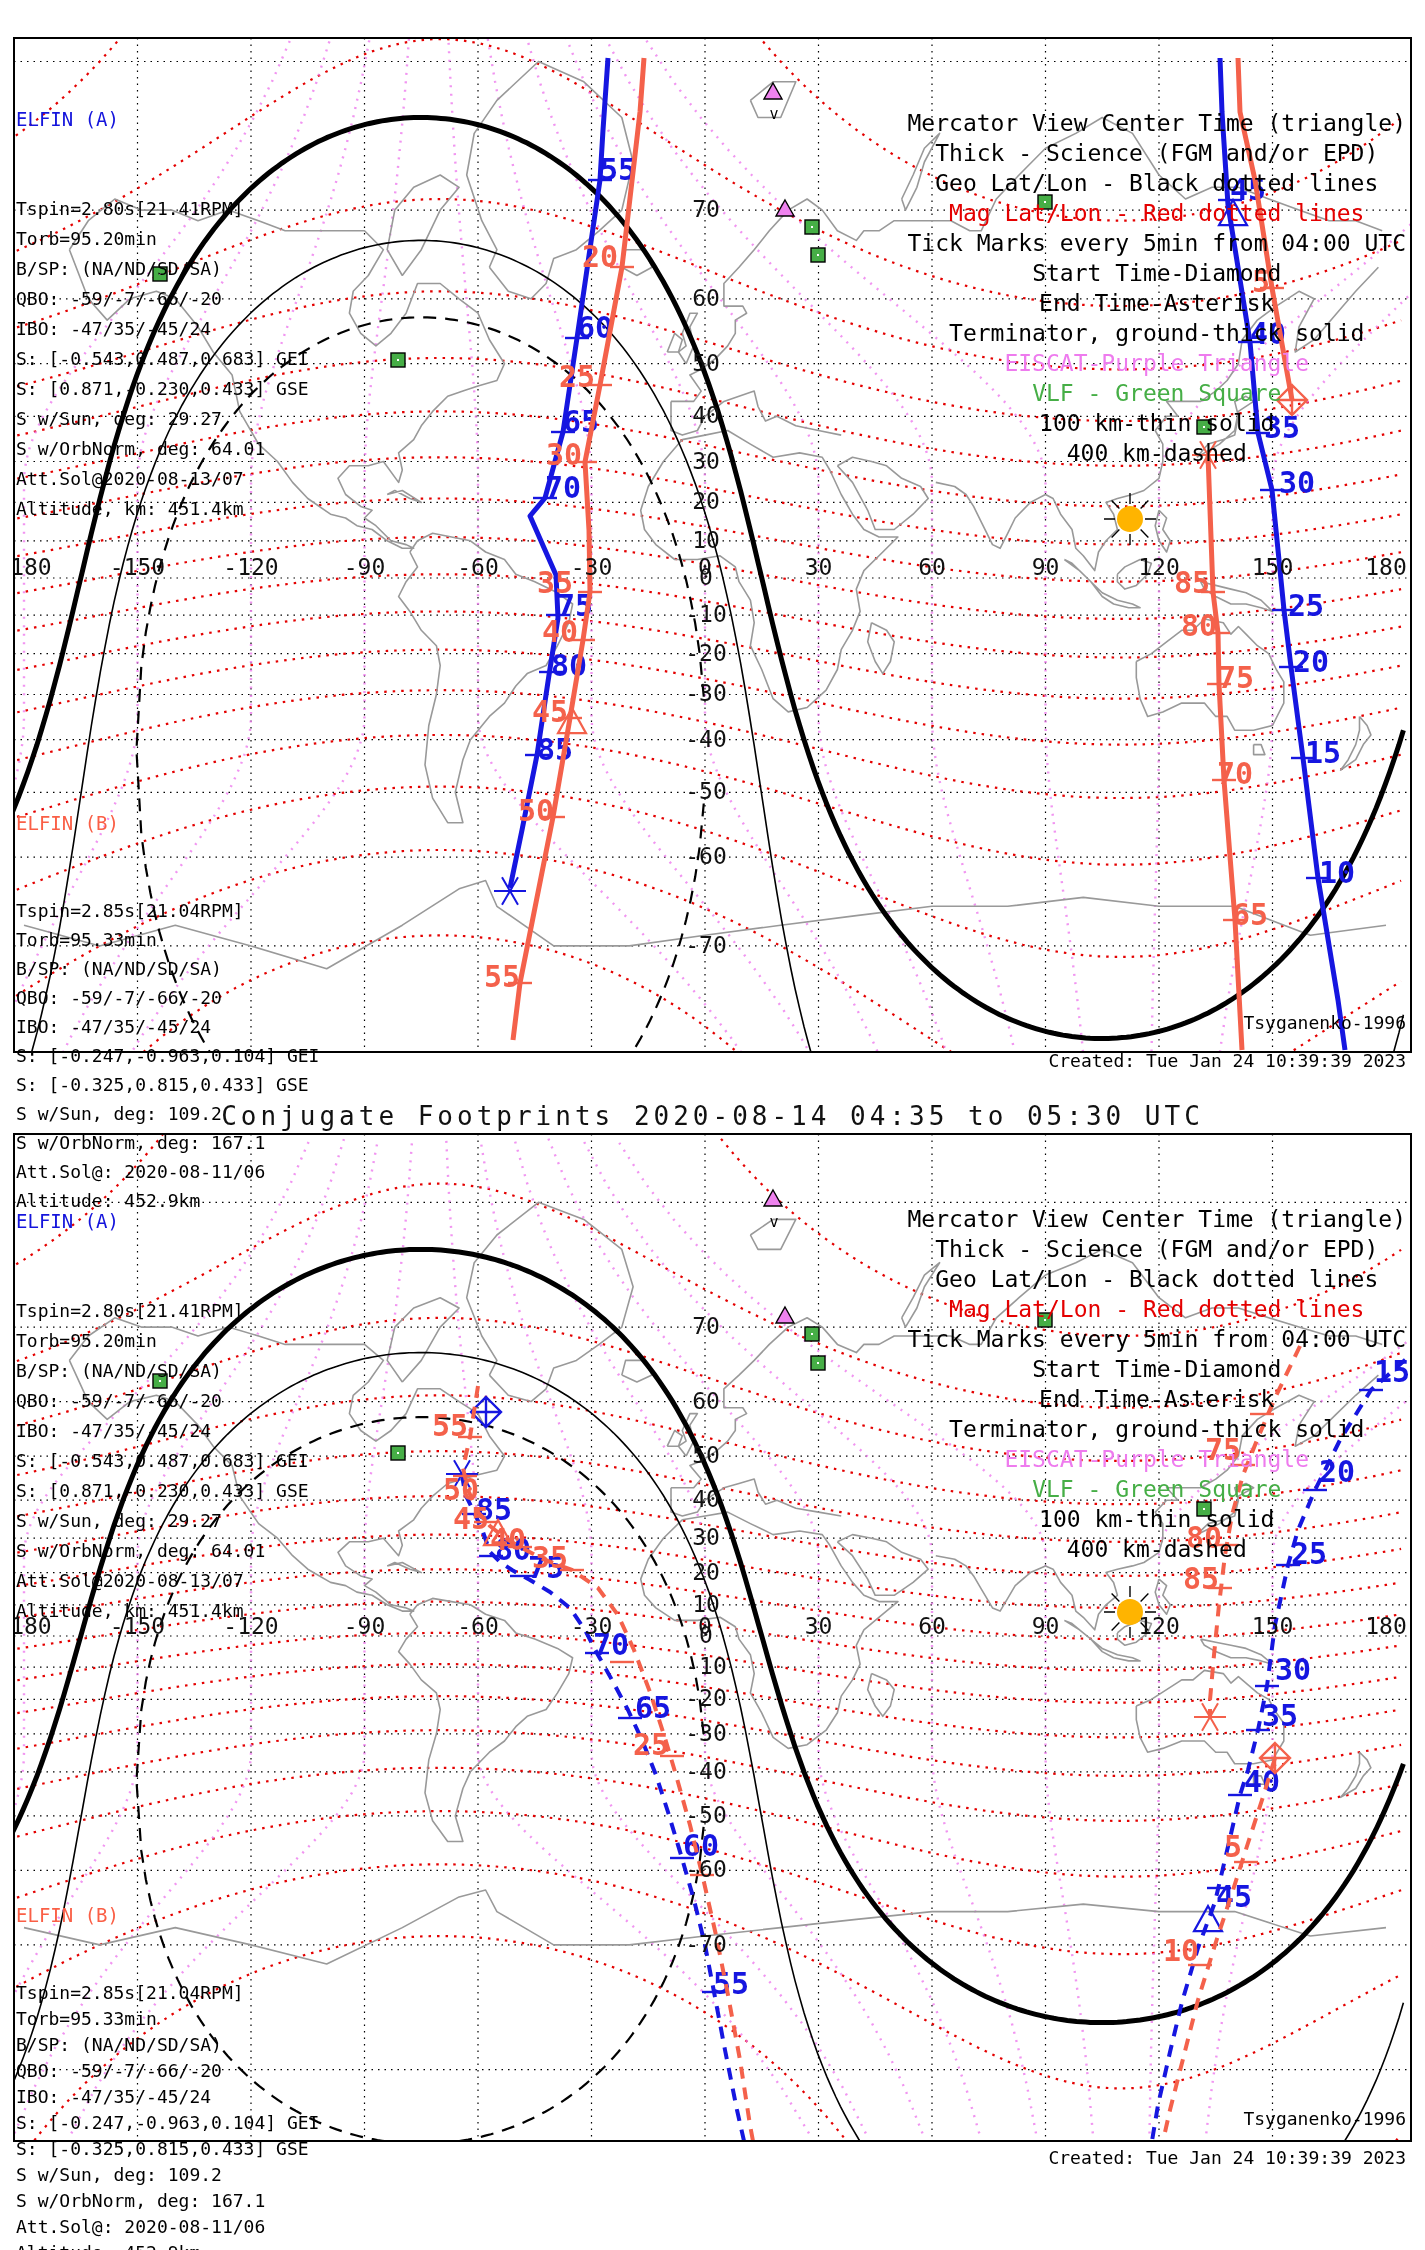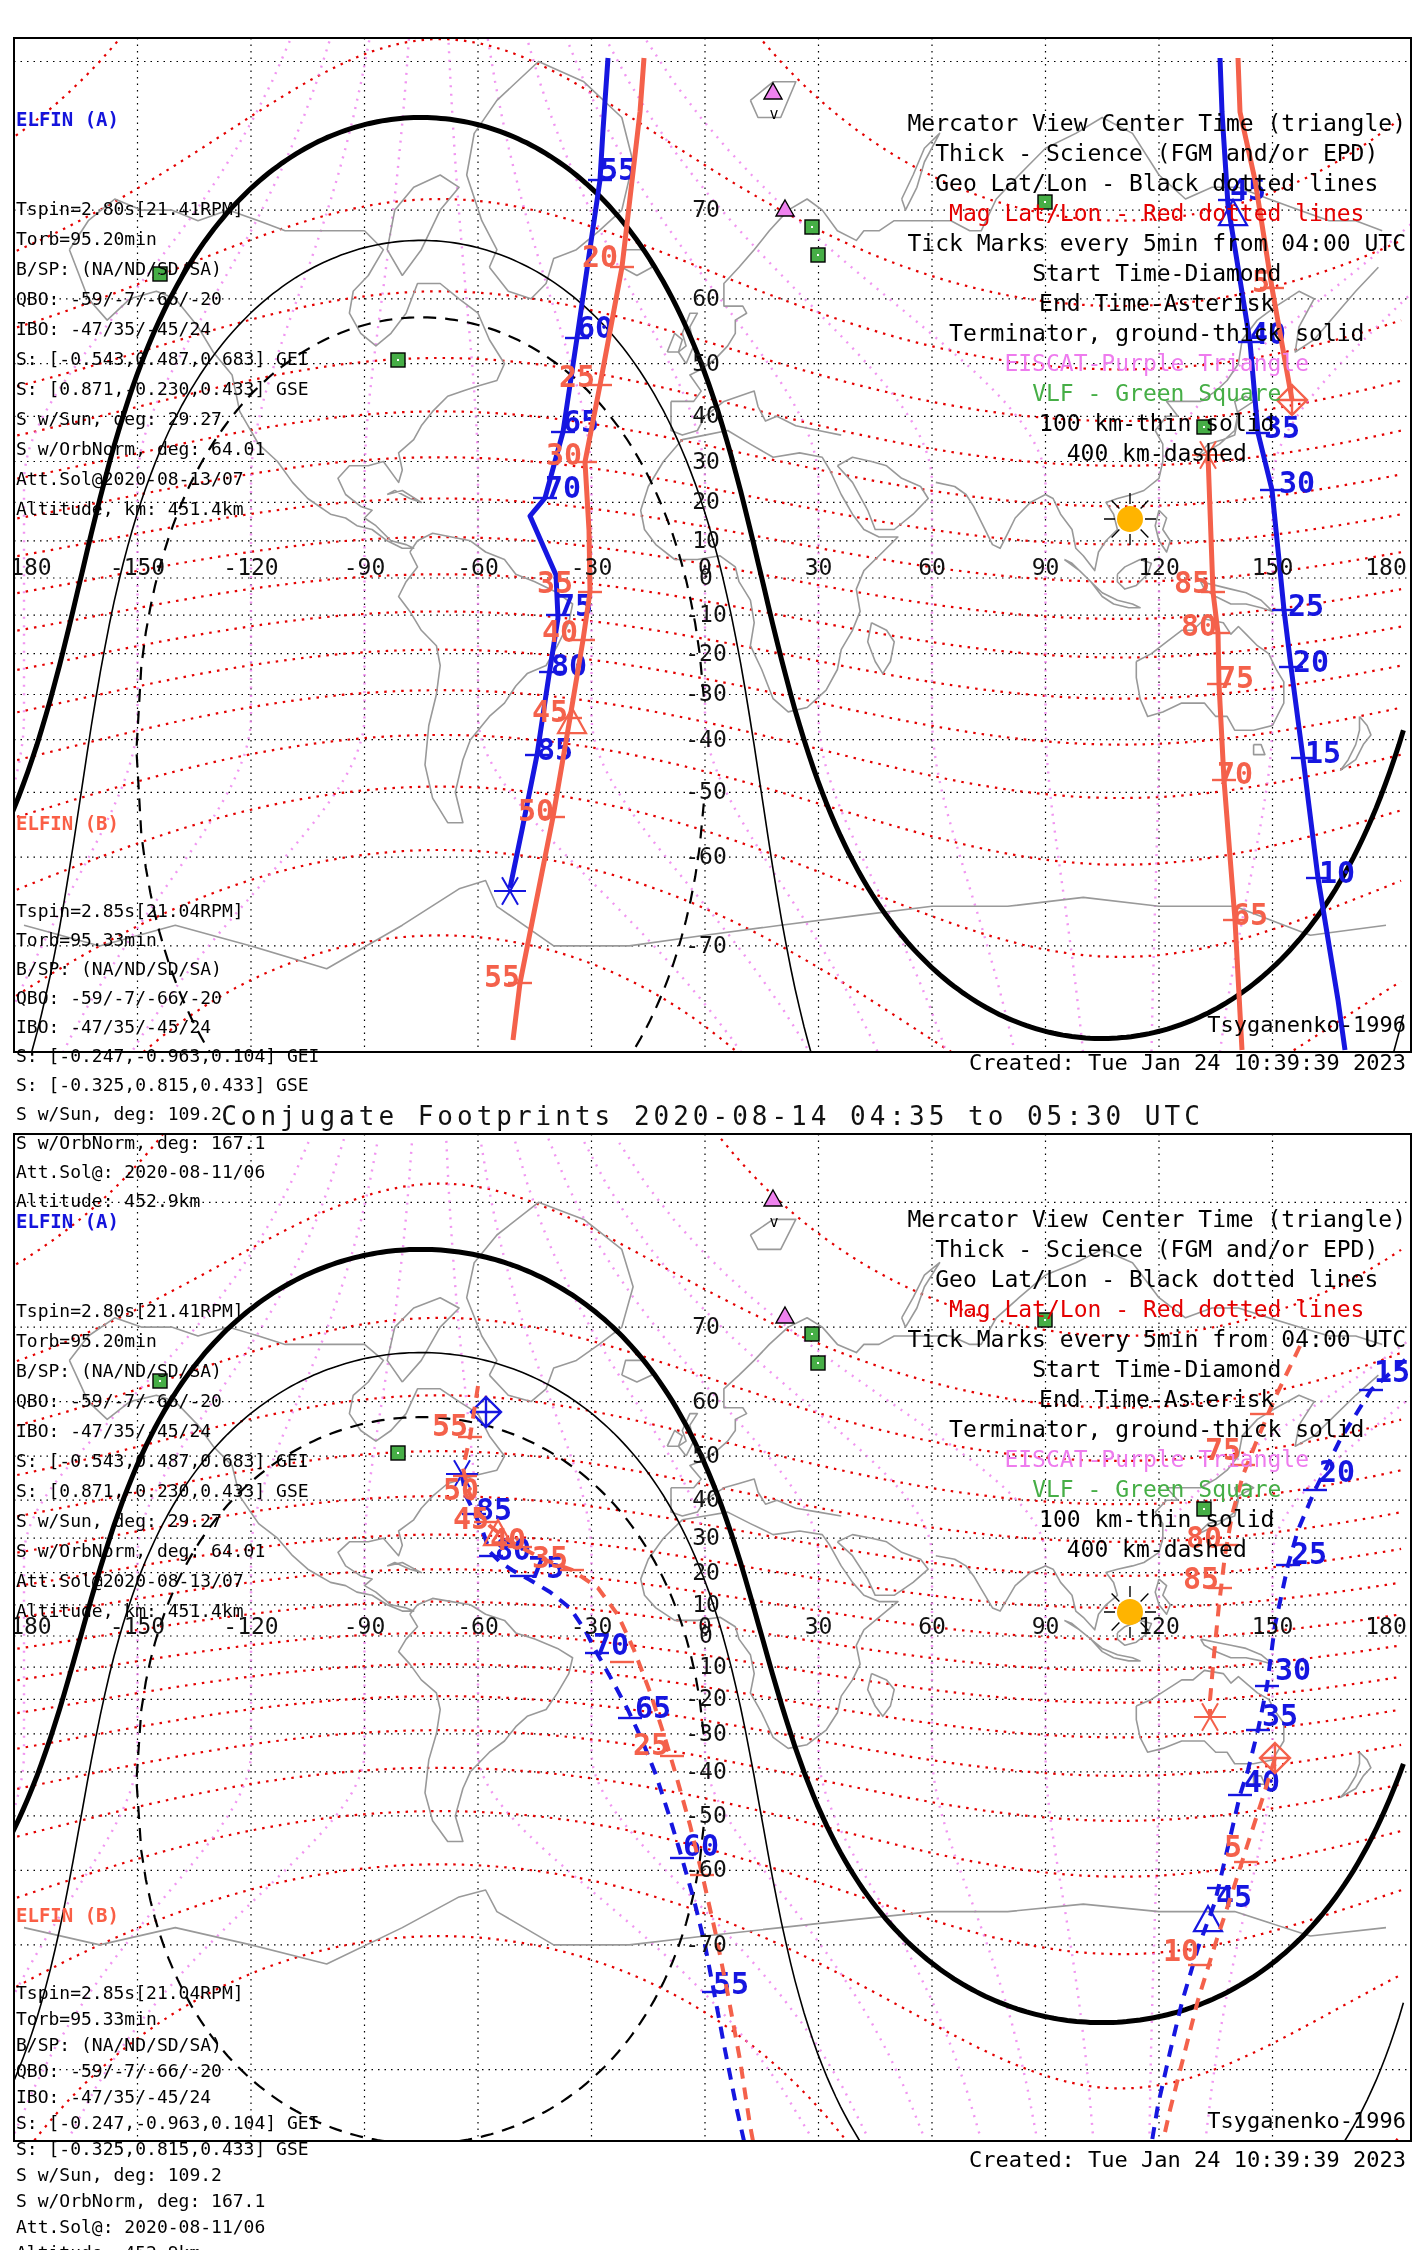--- a/index.html
+++ b/index.html
@@ -2,23 +2,23 @@
 <html><head>
 <meta charset="utf-8">
 <style>
   html,body{margin:0;padding:0;background:#fff;}
   .page{position:relative;width:1425px;height:2250px;background:#fff;overflow:hidden;
         font-family:"DejaVu Sans Mono",monospace;color:#000;}
   .panel-title{position:absolute;left:0;width:1425px;text-align:center;
         font-size:26px;letter-spacing:4px;white-space:pre;color:#111;}
   #map-svg{position:absolute;left:0;top:0;}
   .info-block{position:absolute;left:16px;font-size:18px;line-height:30px;white-space:pre;}
-  .info-header{font-weight:bold;font-size:19px;}
+  .info-header{font-weight:normal;font-size:19px;}
   .legend-block{position:absolute;right:19px;text-align:center;font-size:23px;line-height:30px;white-space:pre;}
-  .credit-line{position:absolute;right:19px;font-size:22px;white-space:pre;text-align:left;}
+  .credit-line{position:absolute;right:19px;font-size:18px;white-space:pre;text-align:left;}
   .b1{line-height:29px;}
   .b2{line-height:26px;}
 </style>
 </head>
 <body>
 
 <div class="page">
 
   <svg id="map-svg" width="1425" height="2250" viewBox="0 0 1425 2250">
       <defs>

